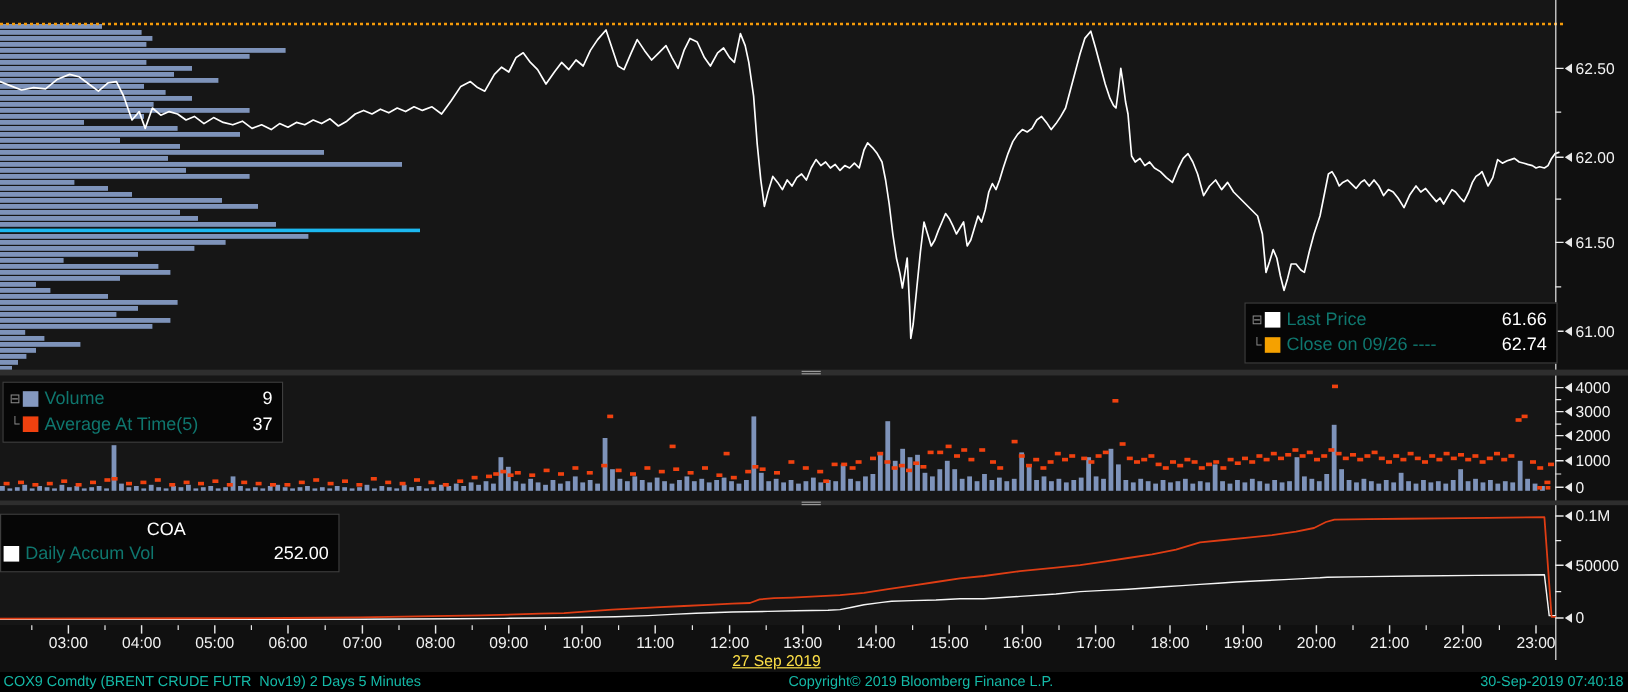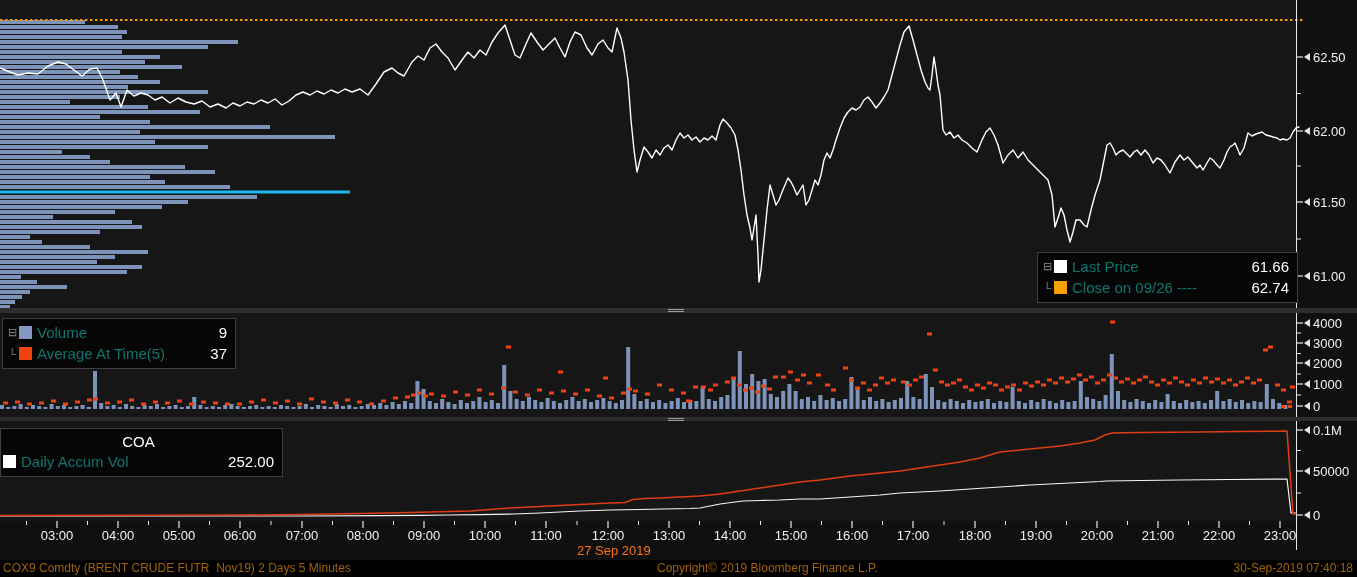--- a/index.html
+++ b/index.html
@@ -7,24 +7,24 @@
           font-family:"Liberation Sans",sans-serif;}
   svg{position:absolute;left:0;top:0;display:block;}
   .legend{position:absolute;background:#060606;border:1px solid #3e3e3e;color:#fff;
           font-size:15px;padding:3px 8px 4px 3px;box-sizing:border-box;}
   .lrow{display:flex;align-items:center;height:21px;white-space:nowrap;}
   .ltitle{text-align:center;height:19px;line-height:19px;}
   .tree{width:13px;color:#8a8a8a;font-size:11px;flex:0 0 13px;text-align:center;}
   .swatch{width:13px;height:13px;margin-right:5px;flex:0 0 13px;}
   .llabel{color:#0f766e;}
   .lvalue{margin-left:auto;padding-left:10px;}
-  .date-label{position:absolute;left:577px;top:543px;width:140px;
-              color:#f97316;font-size:13px;}
+  .date-label{position:absolute;left:577px;top:543px;width:140px;text-align:center;
+              color:#fde047;font-size:13px;text-decoration:underline;}
   .statusbar{position:absolute;left:0;top:560px;width:1357px;height:17px;background:#000;
-             color:#a16207;font-size:12px;line-height:17px;}
+             color:#14b8a6;font-size:12px;line-height:17px;}
   .sb-left{position:absolute;left:3px;white-space:pre;}
   .sb-center{position:absolute;left:657px;white-space:pre;text-align:right;}
   .sb-right{position:absolute;right:4px;white-space:pre;}
 </style>
 </head>
 <body>
 
 <div class="screen">
 
   <svg id="chart-svg" width="1357" height="560" viewBox="0 0 1357 560">

